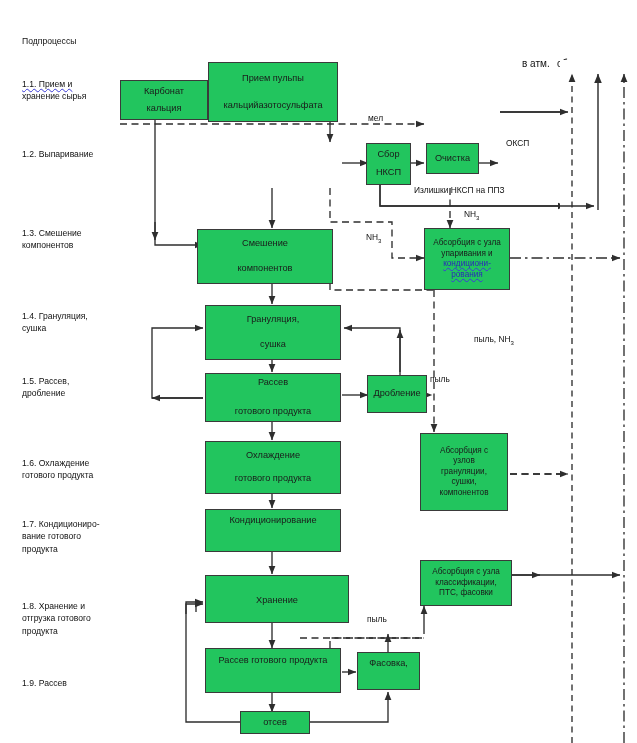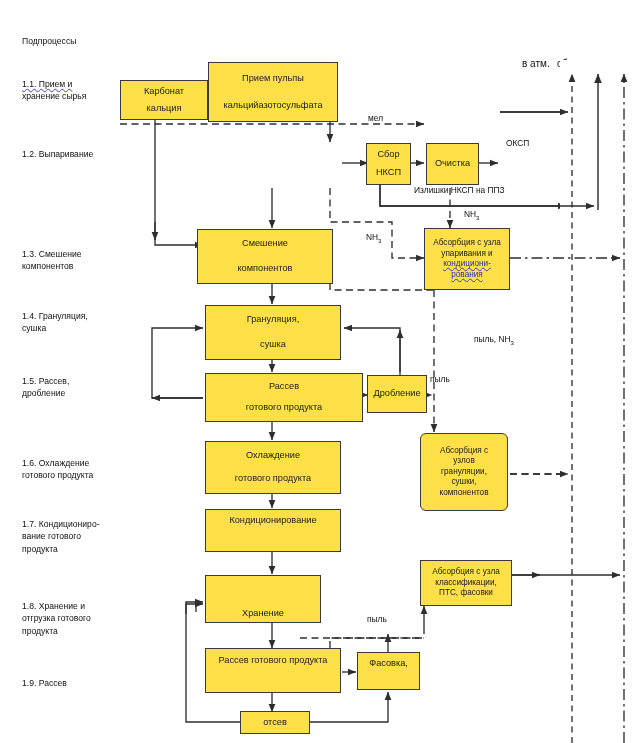--- a/index.html
+++ b/index.html
@@ -22,21 +22,21 @@
     position: absolute;
     left: 0;
     top: 0;
     width: 637px;
     height: 743px;
     pointer-events: none;
   }
   .node {
     position: absolute;
     border: 1.4px solid #3a3a3a;
-    background: #fde047;
+    background: #22c55e;
     box-sizing: border-box;
     display: flex;
     flex-direction: column;
     align-items: center;
     justify-content: center;
     text-align: center;
     font-size: 9.2px;
     color: #1a1a1a;
     line-height: 1.28;
     padding: 2px 3px;
@@ -97,21 +97,21 @@
 
   <div class="sublabel" style="left:22px; top:78px;">
     <span class="ln"><span class="misspell">1.1. Прием и</span></span>
     <span class="ln">хранение сырья</span>
   </div>
 
   <div class="sublabel" style="left:22px; top:148px;">
     <span class="ln">1.2. Выпаривание</span>
   </div>
 
-  <div class="sublabel" style="left:22px; top:248px;">
+  <div class="sublabel" style="left:22px; top:227px;">
     <span class="ln">1.3. Смешение</span>
     <span class="ln">компонентов</span>
   </div>
 
   <div class="sublabel" style="left:22px; top:310px;">
     <span class="ln">1.4. Грануляция,</span>
     <span class="ln">сушка</span>
   </div>
 
   <div class="sublabel" style="left:22px; top:375px;">
@@ -288,68 +288,68 @@
     <span class="ln">кальцийазотосульфата</span>
   </div>
 
 
 
   <div class="node two-line" style="left:366px; top:143px; width:45px; height:42px;">
     <span class="ln">Сбор</span>
     <span class="ln">НКСП</span>
   </div>
 
-  <div class="node" style="left:426px; top:143px; width:53px; height:42px;">
+  <div class="node" style="left:426px; top:143px; width:53px; height:31px;">
     <span class="ln">Очистка</span>
   </div>
 
   <div class="node two-line" style="left:197px; top:229px; width:136px; height:55px;">
     <span class="ln">Смешение</span>
     <span class="ln">компонентов</span>
   </div>
 
   <div class="node" style="left:424px; top:228px; width:86px; height:62px; font-size:8.2px;">
     <span class="ln">Абсорбция с узла</span>
     <span class="ln">упаривания и</span>
     <span class="ln misspell-blue">кондициони-</span>
     <span class="ln misspell-blue">рования</span>
   </div>
 
   <div class="node two-line" style="left:205px; top:305px; width:136px; height:55px;">
     <span class="ln">Грануляция,</span>
     <span class="ln">сушка</span>
   </div>
 
-  <div class="node two-line" style="left:205px; top:373px; width:158px; height:49px;">
+  <div class="node two-line" style="left:205px; top:373px; width:136px; height:49px;justify-content:space-between;">
     <span class="ln">Рассев</span>
     <span class="ln">готового продукта</span>
   </div>
 
   <div class="node" style="left:367px; top:375px; width:60px; height:38px;">
     <span class="ln">Дробление</span>
   </div>
 
-  <div class="node" style="left:420px; top:433px; width:88px; height:78px; font-size:8.2px;border-radius:6px;">
+  <div class="node" style="left:420px; top:433px; width:88px; height:78px; font-size:8.2px;">
     <span class="ln">Абсорбция с</span>
     <span class="ln">узлов</span>
     <span class="ln">грануляции,</span>
     <span class="ln">сушки,</span>
     <span class="ln">компонентов</span>
   </div>
 
   <div class="node two-line" style="left:205px; top:441px; width:136px; height:53px;">
     <span class="ln">Охлаждение</span>
     <span class="ln">готового продукта</span>
   </div>
 
   <div class="node" style="left:205px; top:509px; width:136px; height:43px; justify-content:flex-start; padding-top:5px;">
     <span class="ln">Кондиционирование</span>
   </div>
 
-  <div class="node" style="left:205px; top:575px; width:116px; height:48px; justify-content:flex-end; padding-top:6px;">
+  <div class="node" style="left:205px; top:575px; width:144px; height:48px; justify-content:center; padding-top:6px;">
     <span class="ln">Хранение</span>
   </div>
 
   <div class="node" style="left:420px; top:560px; width:92px; height:46px; font-size:8.2px;">
     <span class="ln">Абсорбция с узла</span>
     <span class="ln">классификации,</span>
     <span class="ln">ПТС, фасовки</span>
   </div>
 
   <div class="node" style="left:205px; top:648px; width:136px; height:45px; justify-content:flex-start; padding-top:6px;">

